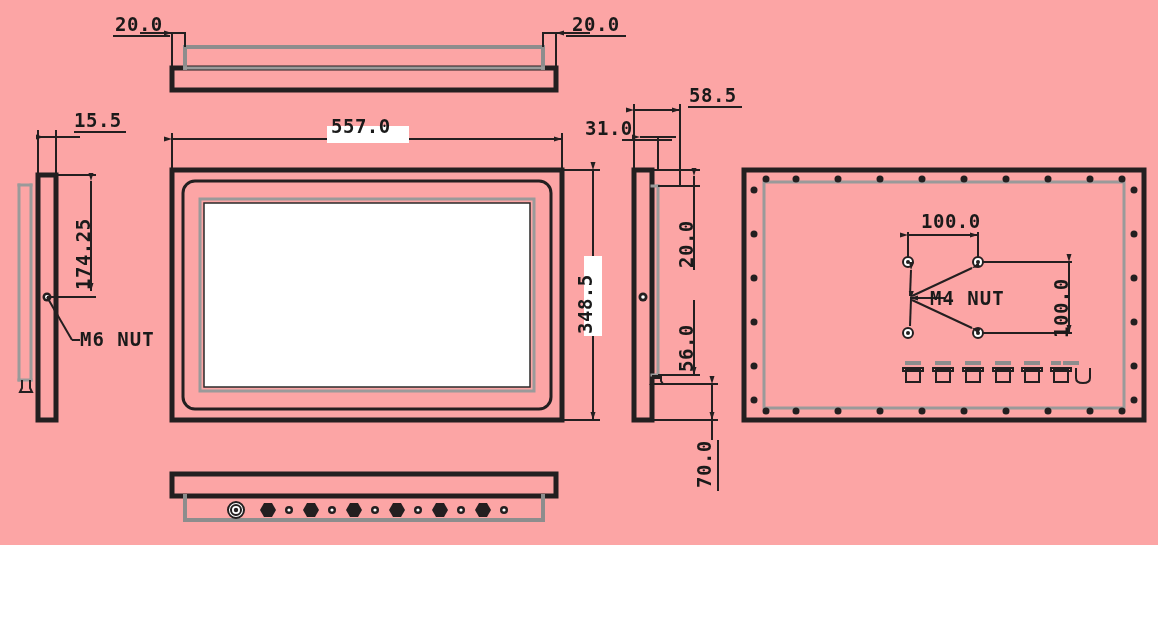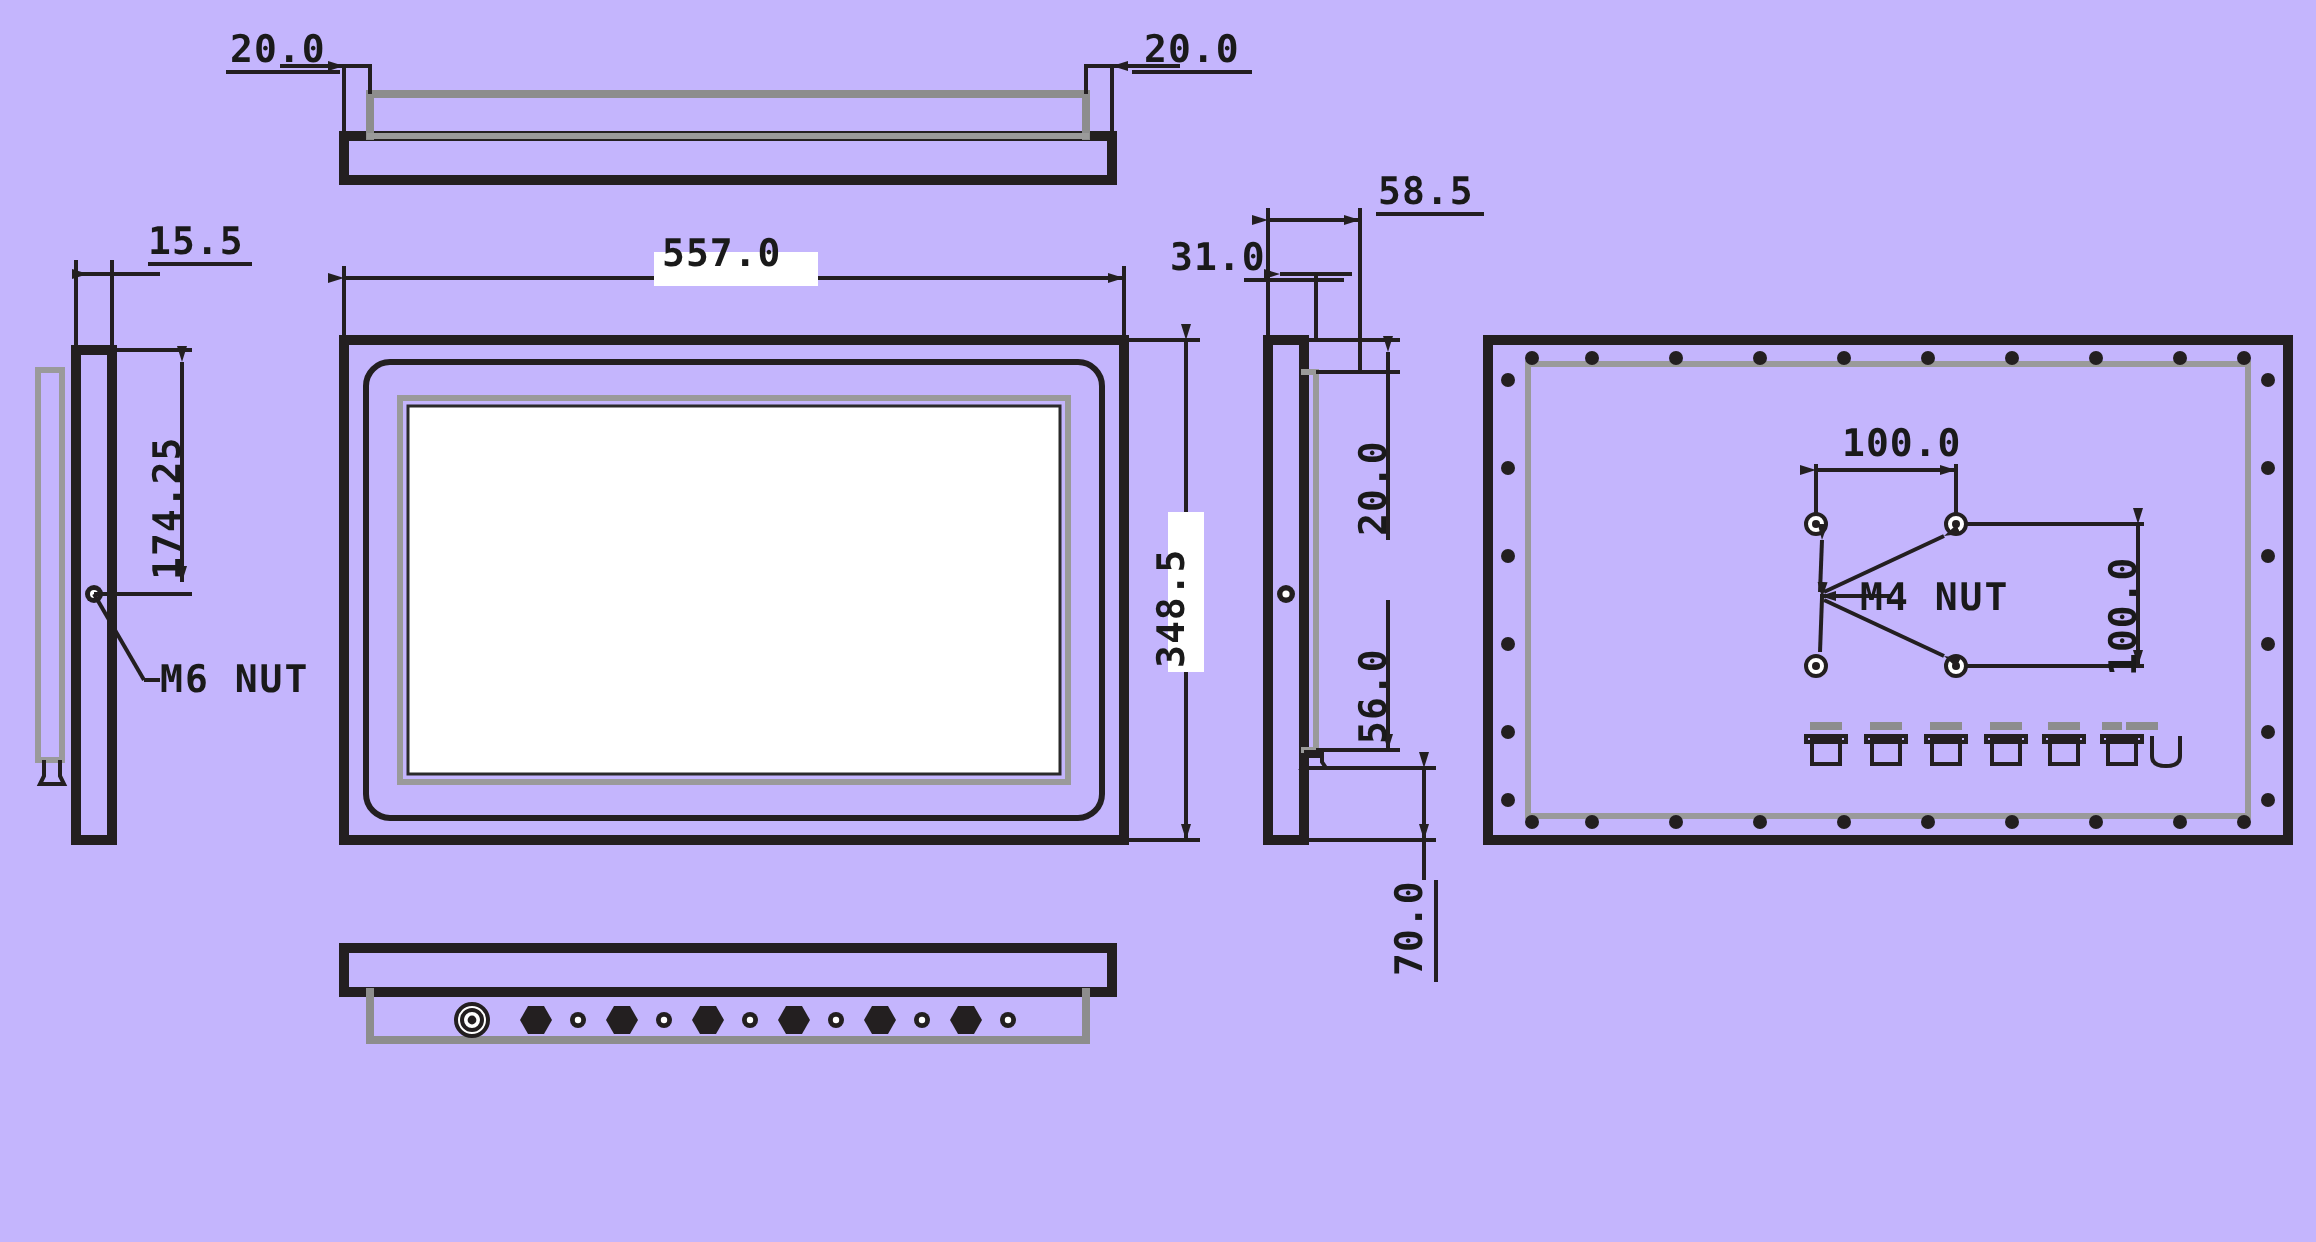--- a/index.html
+++ b/index.html
@@ -7,22 +7,22 @@
     margin: 0;
     padding: 0;
     background: #ffffff;
   }
   body {
     font-family: "DejaVu Sans Mono", "Liberation Mono", monospace;
   }
   #sheet {
     position: relative;
     width: 1158px;
-    height: 621px;
-    background: #c4b5fd;
+    height: 545px;
+    background: #fca5a5;
     overflow: hidden;
   }
   #sheet svg {
     position: absolute;
     top: 0; left: 0;
   }
   text.dim {
     font-family: "DejaVu Sans Mono", "Liberation Mono", monospace;
     font-size: 19px;
     font-weight: 700;

